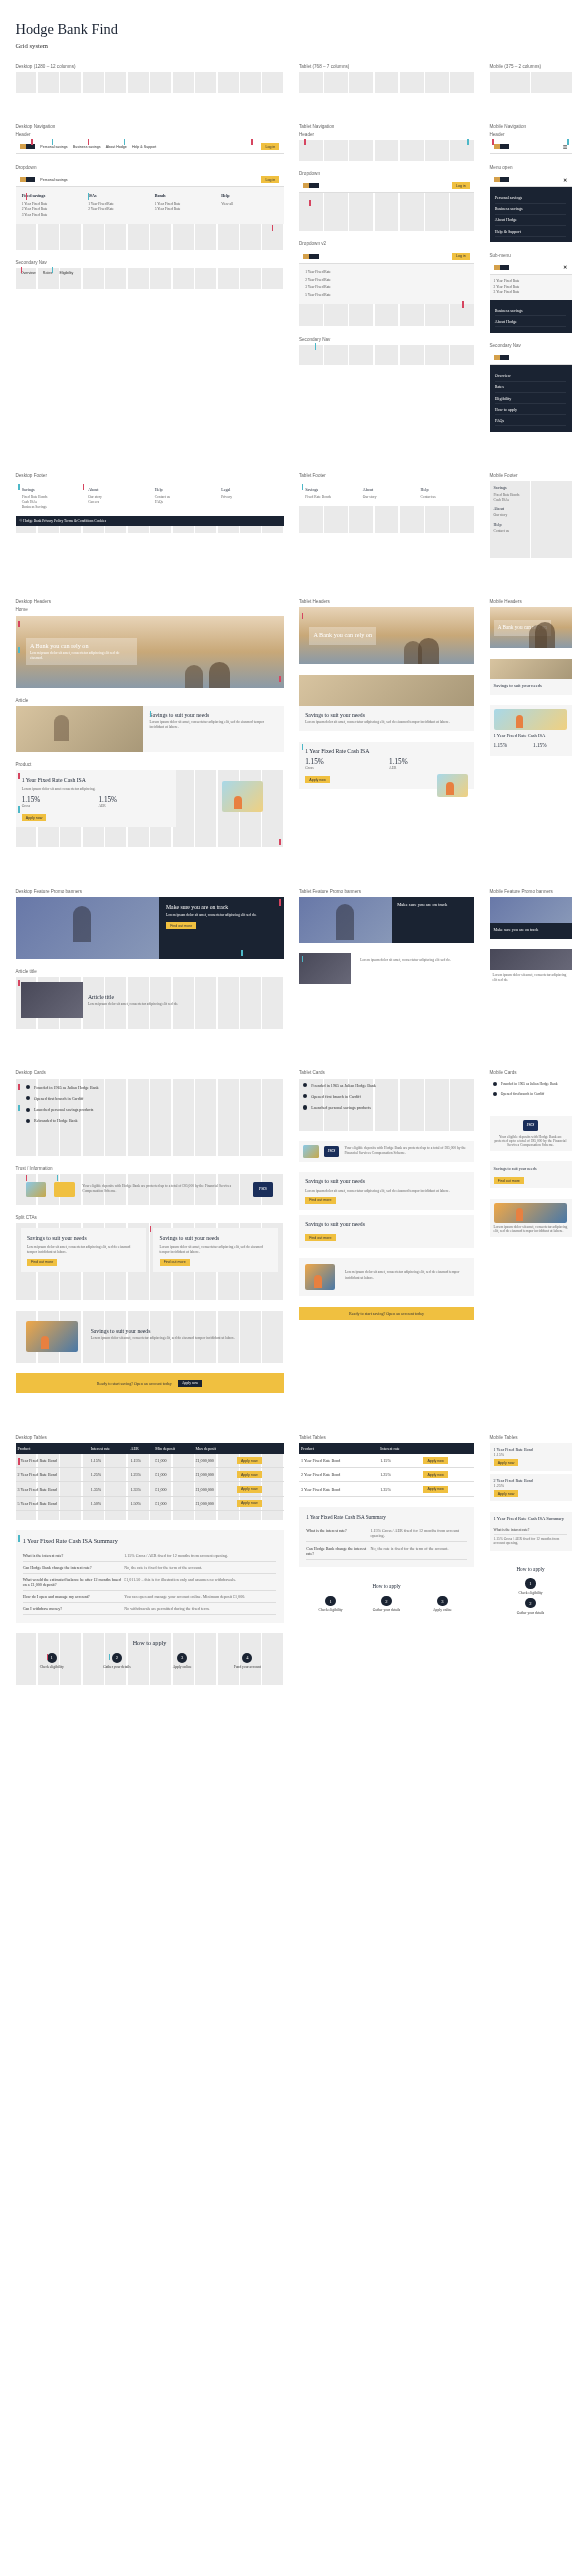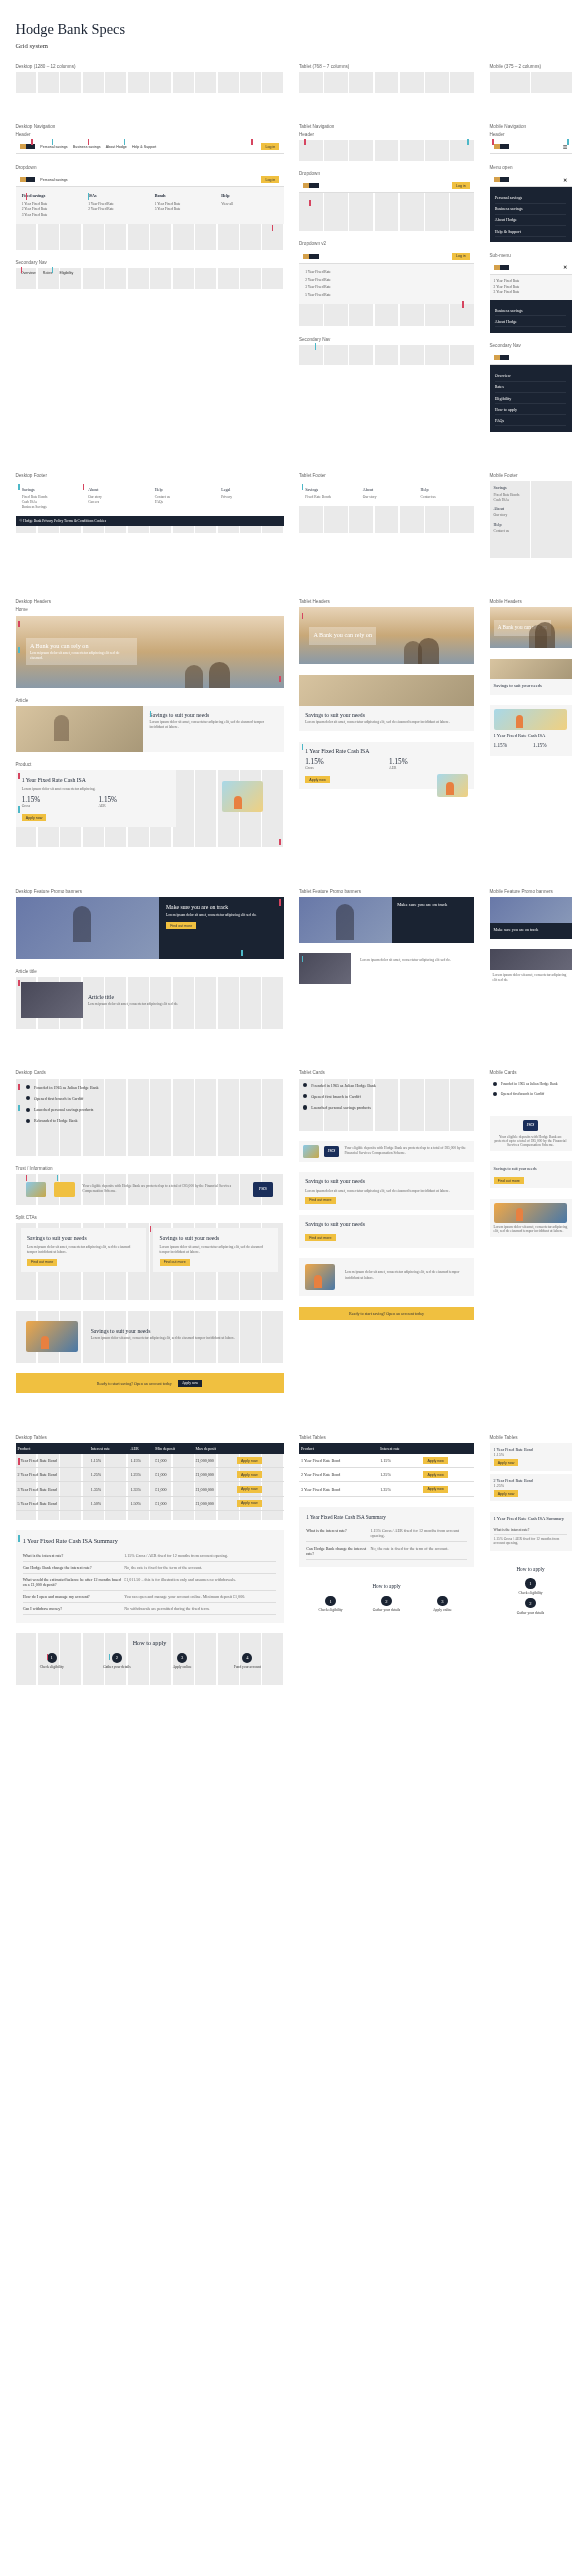--- a/index.html
+++ b/index.html
@@ -88,21 +88,21 @@
 .text-block{padding:5.2px}
 .text-block p{font-size:3.6px;color:#666;line-height:1.5;margin-bottom:3.1px}
 .cta-bar{background:#f0c040;padding:4.1px;text-align:center;font-size:4.1px;color:#333}
 .annot-sprinkle{position:relative}
 .m1{position:absolute;background:#d64560;width:1.5px;height:6.2px}
 .m2{position:absolute;background:#4db8c8;width:1.5px;height:6.2px}
 </style>
 </head>
 <body>
 
-<h1 class="title">Hodge Bank Specs</h1>
+<h1 class="title">Hodge Bank Find</h1>
 <div class="subtitle">Grid system</div>
 
 <div class="row3">
   <div class="col-d">
     <div class="lbl">Desktop (1280 – 12 columns)</div>
     <div class="grid grid12">
       <div class="gc"></div>
         <div class="gc"></div>
         <div class="gc"></div>
         <div class="gc"></div>

